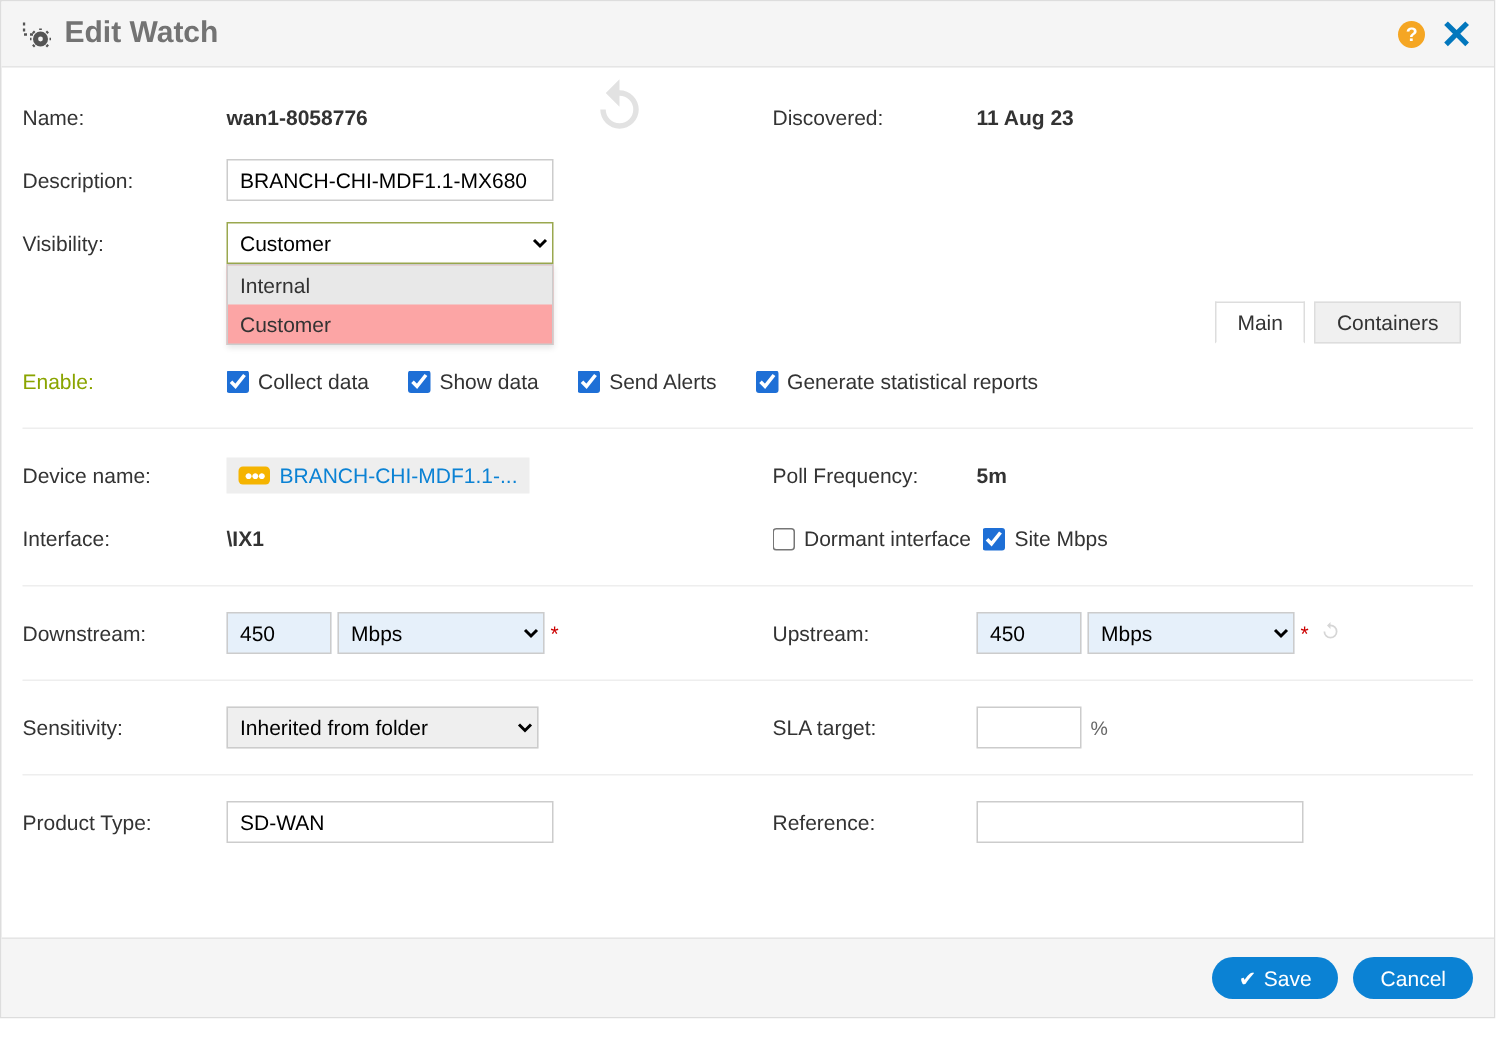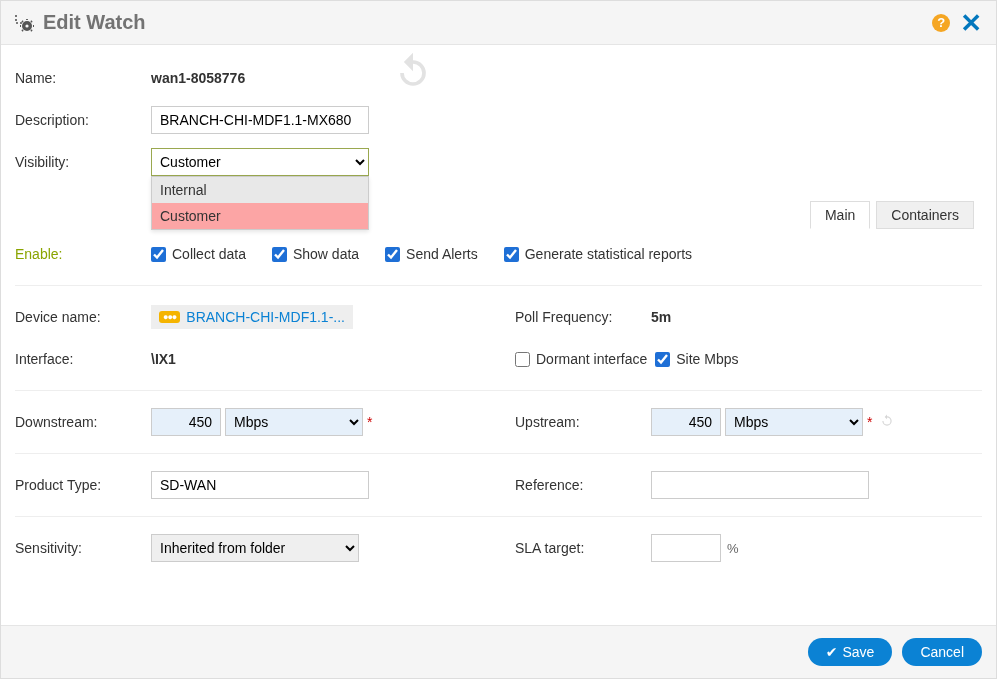--- a/index.html
+++ b/index.html
@@ -71,21 +71,21 @@
     color: #333;
   }
   .value-bold { font-weight: 700; }
   .input-text {
     border: 1px solid #ccc;
     padding: 5px 8px;
     font-size: 14px;
     width: 218px;
     font-family: inherit;
   }
-  .input-text.narrow { width: 70px; text-align: right; }
+  .input-text.narrow { width: 70px; text-align: left; }
   .input-text.blue { background: #e6f0fa; }
   select.input-text { padding: 4px 4px; }
   .reset-icon {
     position: absolute;
     left: 390px;
     top: 6px;
     color: #ddd;
     cursor: pointer;
   }
   .visibility-wrap { position: relative; }
@@ -209,20 +209,24 @@
     <span class="reset-icon">
       <svg width="44" height="44" viewBox="0 0 24 24">
           <path fill="#e2e2e2" d="M12 5V1L7 6l5 5V7a5 5 0 1 1-5 5H5a7 7 0 1 0 7-7z"></path>
         </svg>
     </span>
 
     <div class="row">
       <div class="left-col">
         <div class="label">Name:</div>
         <div class="value-bold">wan1-8058776</div>
+      </div>
+      <div class="right-col">
+        <div class="label">Discovered:</div>
+        <div class="value-bold">11 Aug 23</div>
       </div>
     </div>
 
     <div class="row">
       <div class="left-col">
         <div class="label">Description:</div>
         <input class="input-text" value="BRANCH-CHI-MDF1.1-MX680" style="">
       </div>
     </div>
 
@@ -322,40 +326,40 @@
                 <path fill="#d6d6d6" d="M12 4V1L8 5l4 4V6a6 6 0 1 1-6 6H4a8 8 0 1 0 8-8z"></path>
               </svg>
           </span>
         </div>
       </div>
     </div>
 
     <div class="section">
       <div class="row">
         <div class="left-col">
-          <div class="label">Product Type:</div>
-          <input class="input-text" value="SD-WAN" style="">
-        </div>
-        <div class="right-col">
-          <div class="label">Reference:</div>
-          <input class="input-text" value="" style="">
-        </div>
-      </div>
-    </div>
-
-    <div class="section">
-      <div class="row">
-        <div class="left-col">
           <div class="label">Sensitivity:</div>
           <select class="input-text" style="width:208px"><option>Inherited from folder</option></select>
         </div>
         <div class="right-col">
           <div class="label">SLA target:</div>
           <input class="input-text narrow" value="" style="">
           <span class="pct">%</span>
+        </div>
+      </div>
+    </div>
+
+    <div class="section">
+      <div class="row">
+        <div class="left-col">
+          <div class="label">Product Type:</div>
+          <input class="input-text" value="SD-WAN" style="">
+        </div>
+        <div class="right-col">
+          <div class="label">Reference:</div>
+          <input class="input-text" value="" style="">
         </div>
       </div>
     </div>
 
   </div>
 
   <div class="footer">
     <button class="btn">
       <span>✔</span>
       <span>Save</span>

